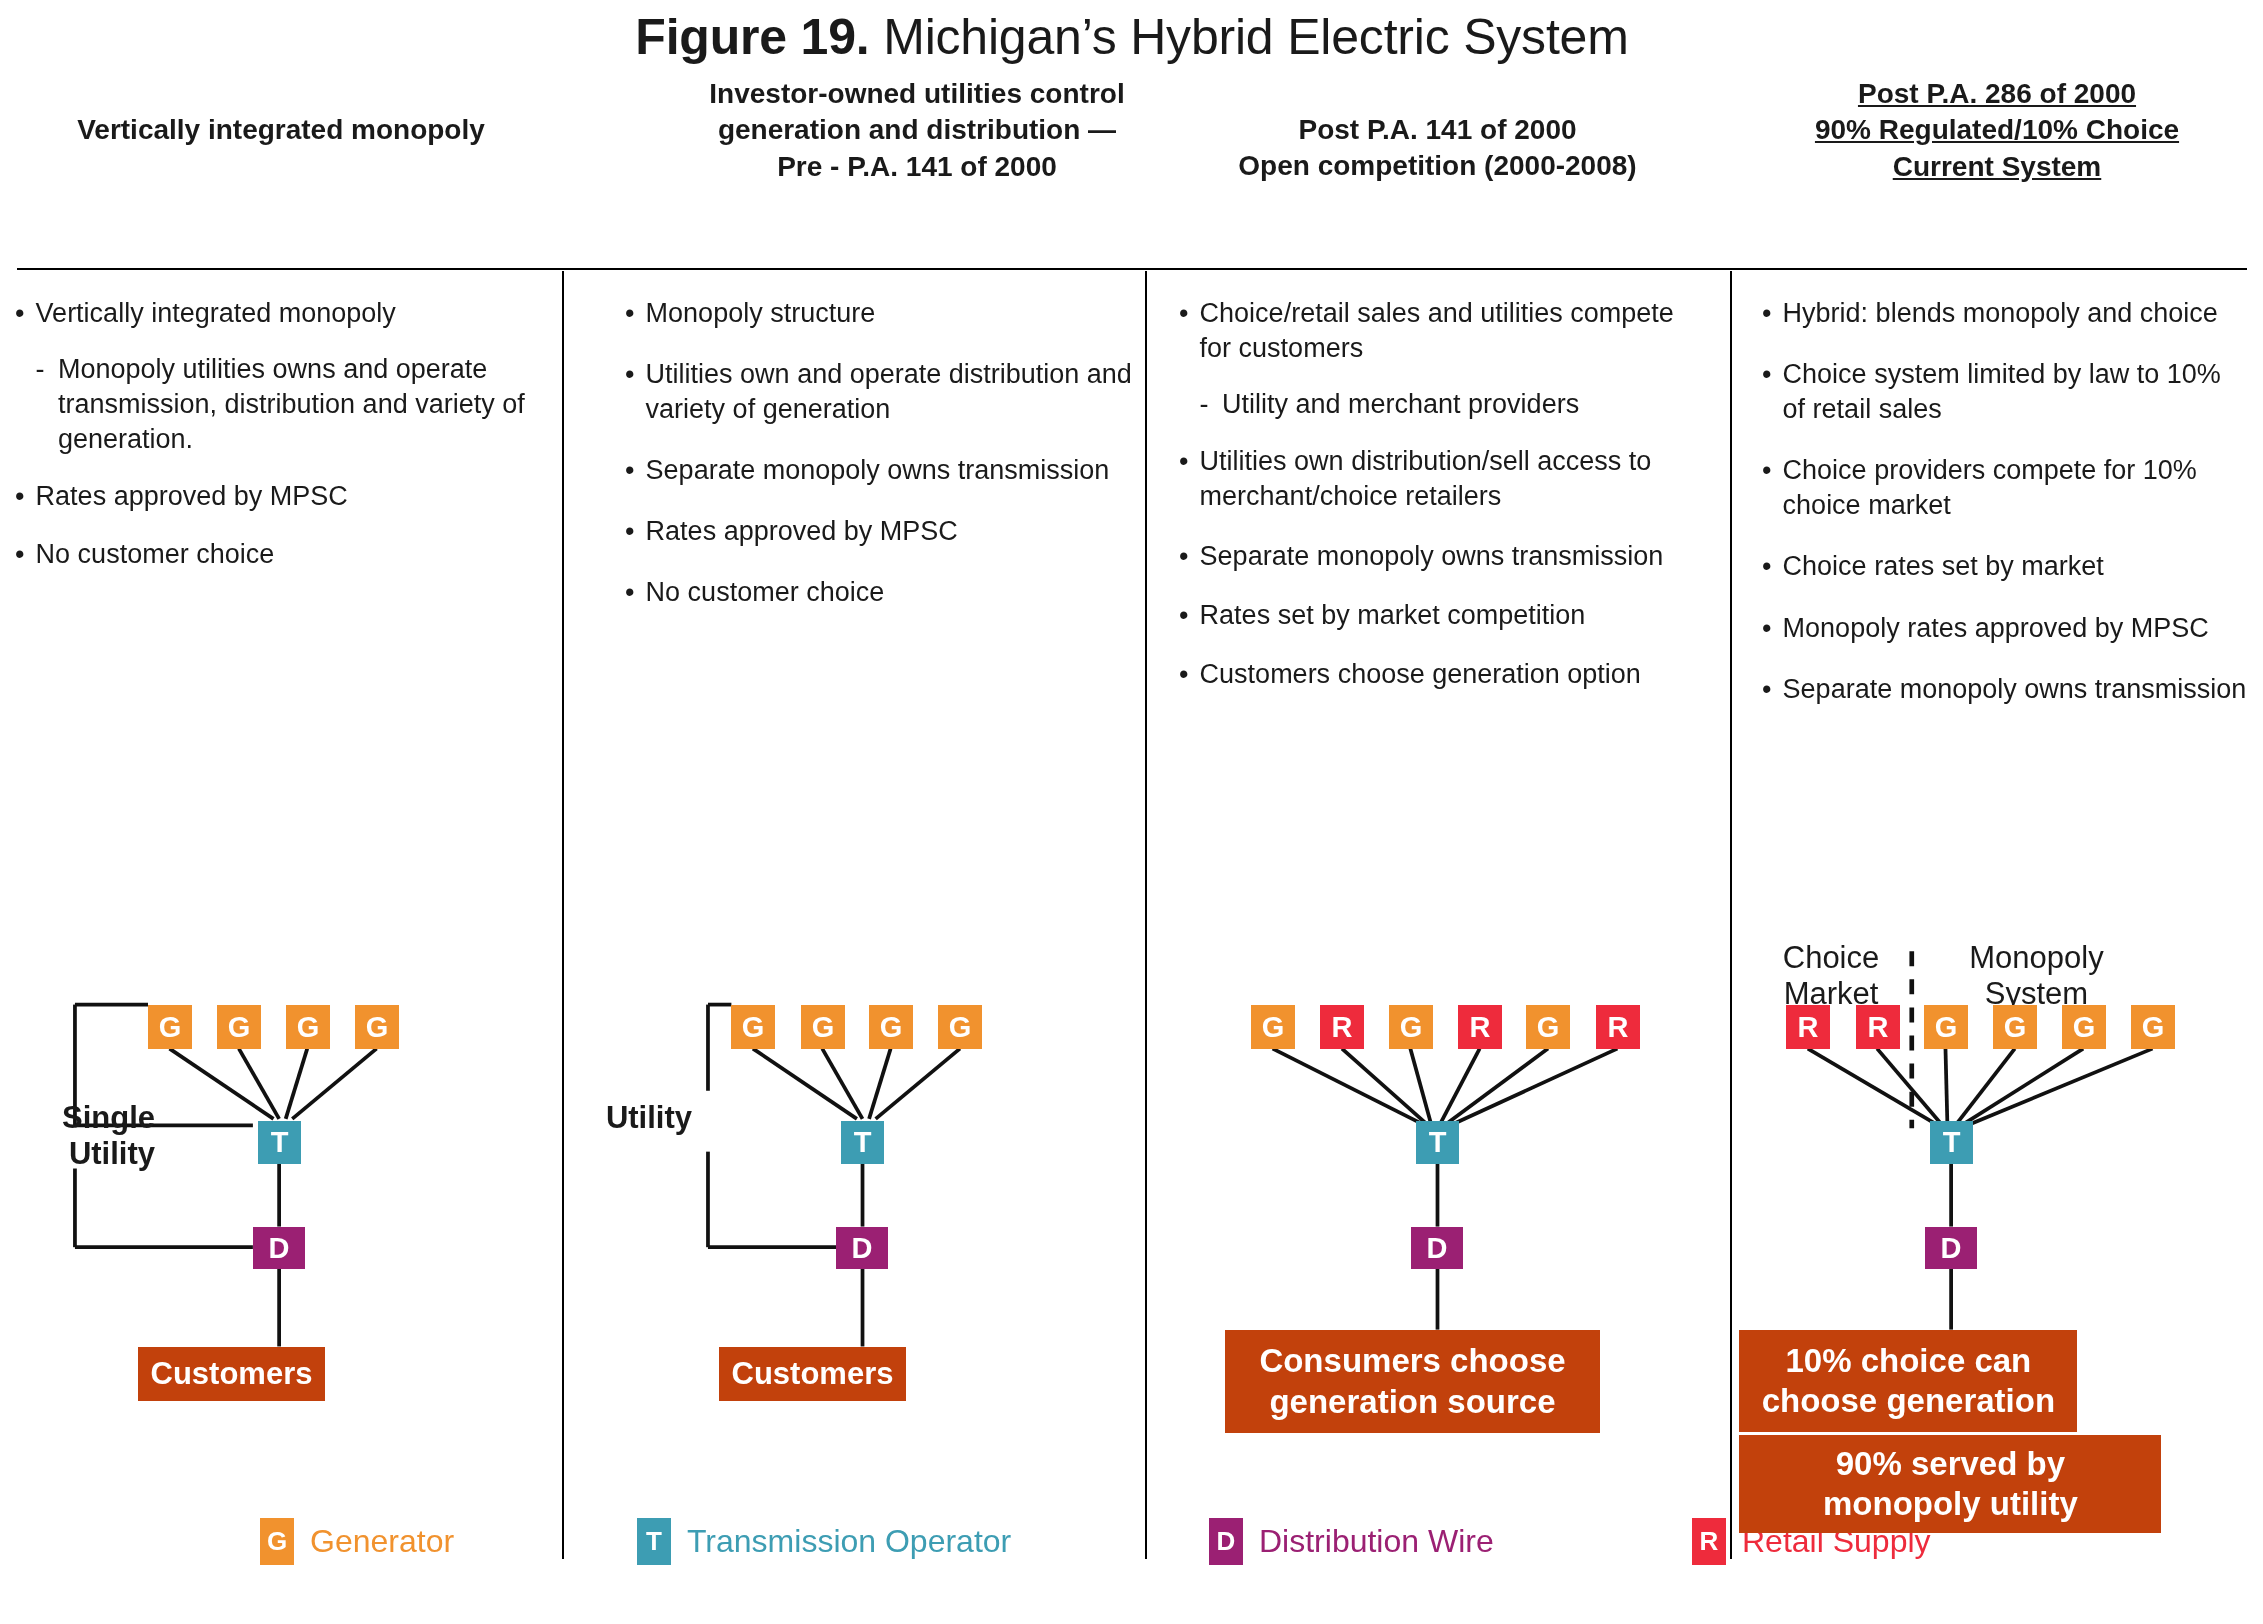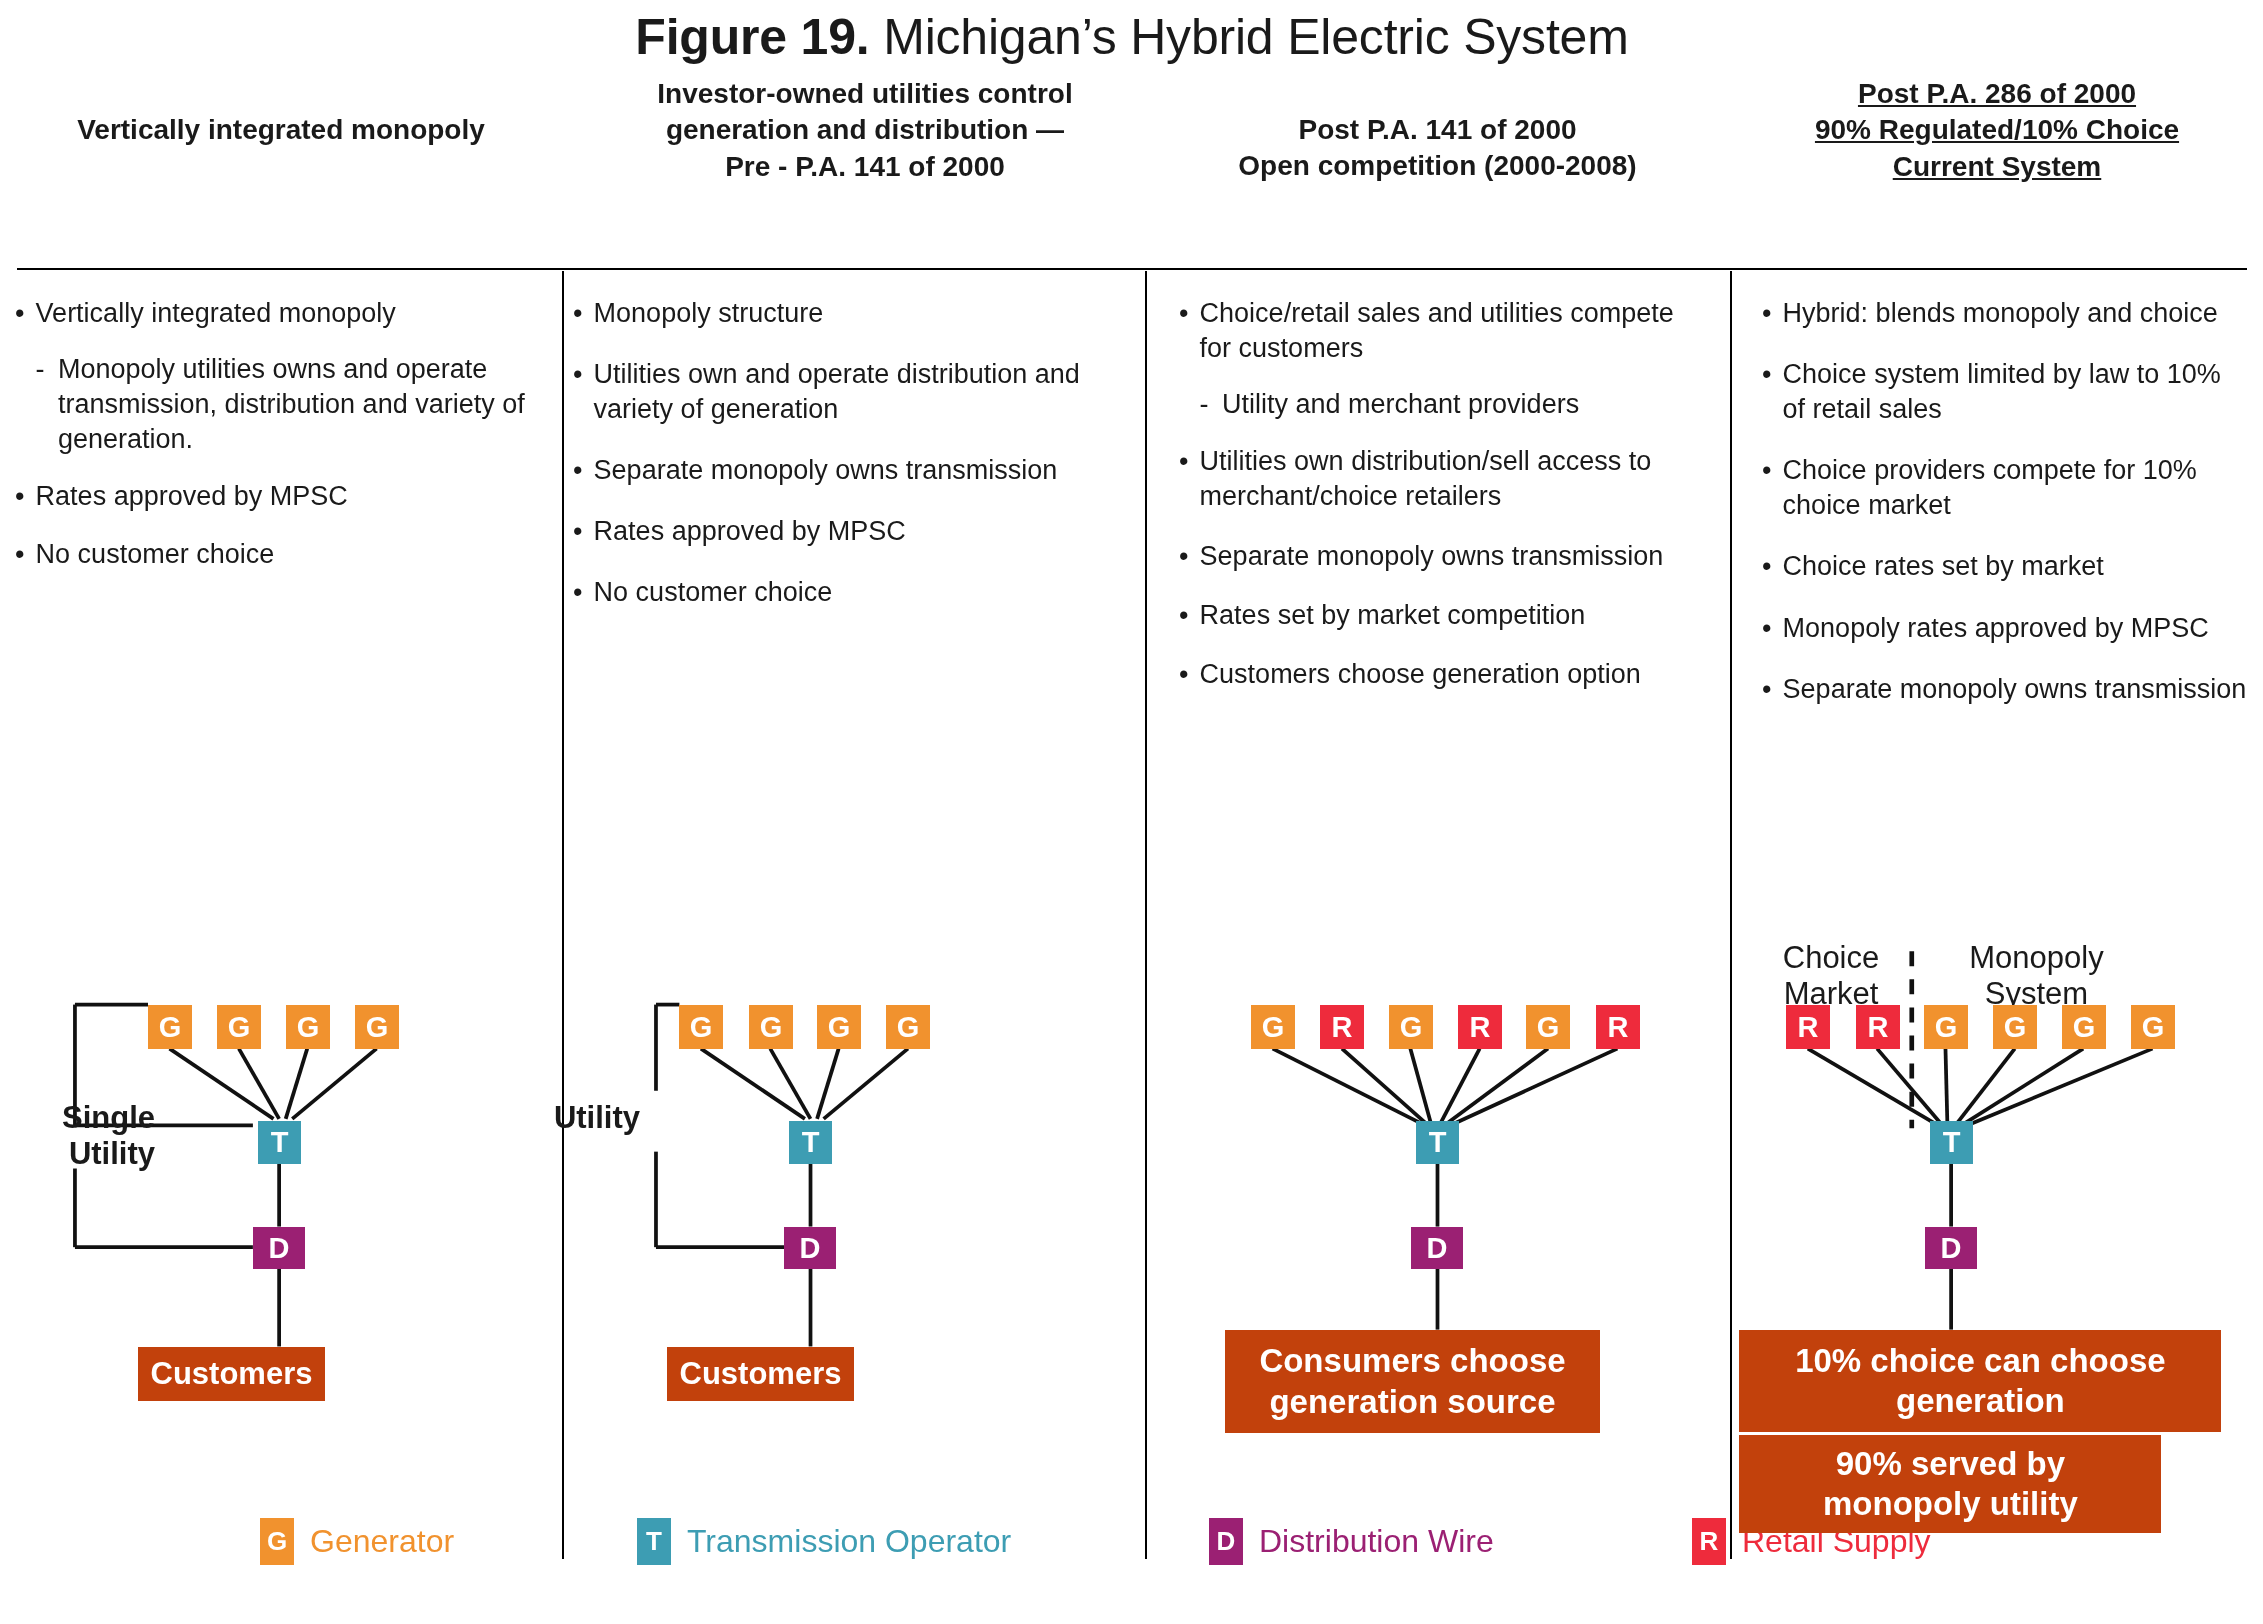--- a/index.html
+++ b/index.html
@@ -170,21 +170,21 @@
 
       <div class="sidelabel" style="left:0px;top:988px;width:155px;">
         <div>Single</div>
           <div>Utility</div>
       </div>
 
       <div class="custbox" style="left:138px;top:1235px;width:187px;height:54px;font-size:31px;">Customers</div>
     </div>
   </div>
 
-  <div class="col" id="col-1" style="left:534px;width:662px;text-decoration:underline;">
+  <div class="col" id="col-1" style="left:586px;width:662px;text-decoration:underline;">
     <div class="col-head" style="top:-36px;">
       <div>Investor-owned utilities control</div>
       <div>generation and distribution —</div>
       <div>Pre - P.A. 141 of 2000</div>
     </div>
     <div class="bullets" style="left:39px;width:511px;">
       <div class="bullet" style="margin-bottom:26px;"><span class="mk">•</span><span>Monopoly structure</span></div>
       <div class="bullet" style="margin-bottom:26px;"><span class="mk">•</span><span>Utilities own and operate distribution and variety of generation</span></div>
       <div class="bullet" style="margin-bottom:26px;"><span class="mk">•</span><span>Separate monopoly owns transmission</span></div>
       <div class="bullet" style="margin-bottom:26px;"><span class="mk">•</span><span>Rates approved by MPSC</span></div>
@@ -303,21 +303,21 @@
       <div class="node r gr" style="left:56px;top:893px;">R</div>
       <div class="node r gr" style="left:126px;top:893px;">R</div>
       <div class="node g gr" style="left:194px;top:893px;">G</div>
       <div class="node g gr" style="left:263px;top:893px;">G</div>
       <div class="node g gr" style="left:332px;top:893px;">G</div>
       <div class="node g gr" style="left:401px;top:893px;">G</div>
 
       <div class="node t tn" style="left:200px;top:1009px;">T</div>
       <div class="node d dn" style="left:195px;top:1115px;">D</div>
 
-      <div class="custbox" style="left:9.4px;top:1218px;width:482px;height:103px;font-size:33px;padding:0 22px;box-sizing:border-box;border-bottom:1.9px solid #ffffff;">10% choice can choose generation</div>
+      <div class="custbox" style="left:9.4px;top:1218px;width:338px;height:103px;font-size:33px;padding:0 22px;box-sizing:border-box;border-bottom:1.9px solid #ffffff;">10% choice can choose generation</div>
       <div class="custbox" style="left:9.4px;top:1323px;width:422px;height:98px;font-size:33px;padding:0 13px;box-sizing:border-box;">90% served by monopoly utility</div>
     </div>
   </div>
 
 </div>
 
 <div id="legend">
   <div class="leg-item" style="left:260px;top:19px;">
     <span class="leg-chip" style="background:#F1922E;">G</span>
     <span class="leg-text" style="color:#F1922E;">Generator</span>

